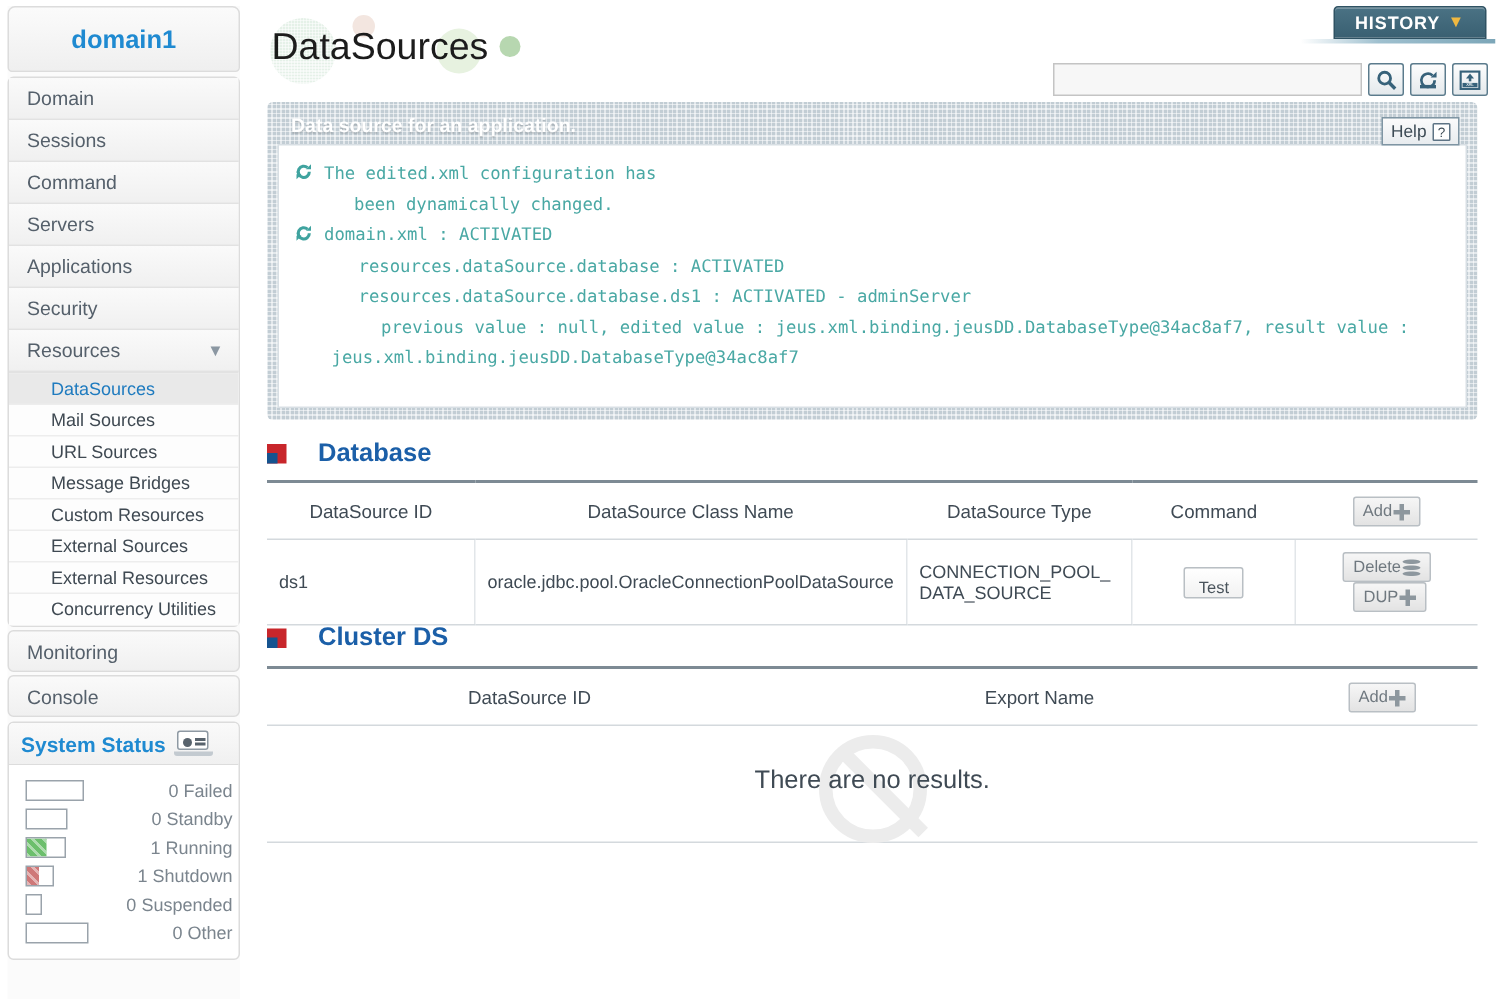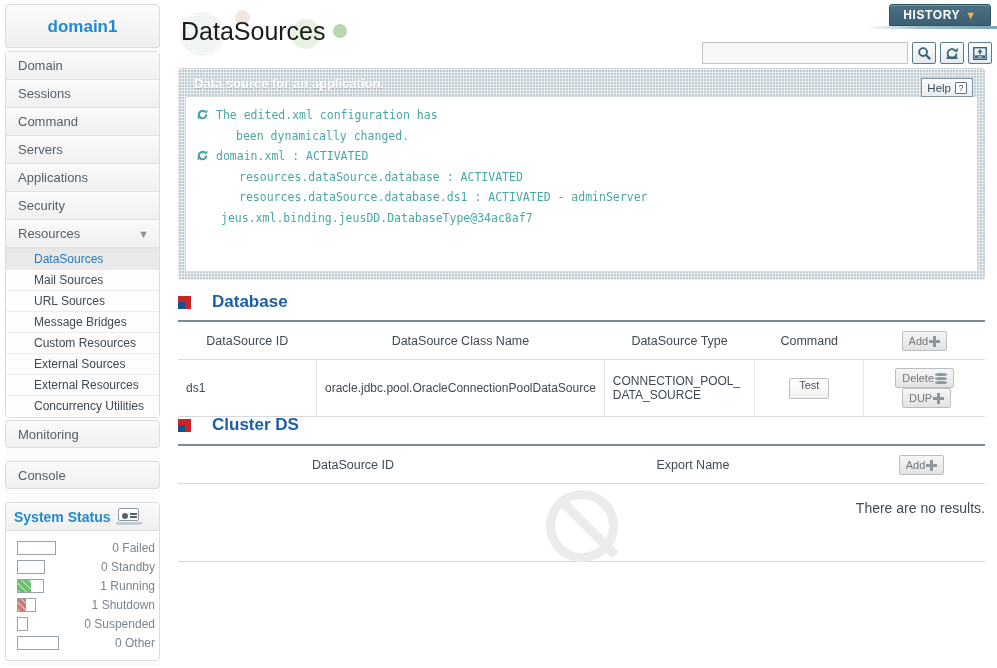--- a/index.html
+++ b/index.html
@@ -57,21 +57,21 @@
   .sub-item:last-child { border-bottom: none; }
   .sub-item.active { background: #e9e9e9; color: #1f7bbf; }
 
   .nav-solo {
     height: 28px; line-height: 28px;
     padding-left: 12px;
     font-size: 13px; color: #55606b;
     background: linear-gradient(#fafafa,#f0f0f0);
     border: 1px solid #dcdcdc;
     border-radius: 4px;
-    margin-bottom: 13px;
+    margin-bottom: 2px;
     cursor: pointer;
   }
 
   #status-card {
     border: 1px solid #dcdcdc;
     border-radius: 4px;
     background: #fff;
     margin-top: 3px;
   }
   #status-head {
@@ -286,21 +286,21 @@
   .btn-grey {
     display: inline-flex; align-items: center; gap: 1px;
     height: 20px; padding: 0 6px;
     border: 1px solid #b9bfc4;
     border-radius: 2px;
     background: linear-gradient(#f6f6f6,#e3e3e3);
     font-size: 11px; color: #6f787f;
     cursor: pointer;
   }
   .btn-white {
-    display: inline-flex; align-items: flex-start; justify-content: center;
+    display: inline-flex; align-items: flex-end; justify-content: center;
     height: 21px; padding: 0 9px;
     border: 1px solid #b9bfc4;
     border-radius: 2px;
     background: linear-gradient(#ffffff,#f2f2f2);
     font-size: 11px; color: #4a545c;
     cursor: pointer;
   }
   .mini-plus { width: 11px; height: 11px; position: relative; }
   .mini-plus:before { content:""; position:absolute; left:4px; top:0; width:3px; height:11px; background:#8d979e;}
   .mini-plus:after  { content:""; position:absolute; left:0; top:4px; width:11px; height:3px; background:#8d979e;}
@@ -321,23 +321,23 @@
     width: 72px; height: 72px;
     border: 9px solid #ececec;
     border-radius: 50%;
   }
   #empty-watermark:after {
     content:""; position:absolute; left:-1px; top:26px;
     width: 72px; height: 9px; background: #ececec;
     transform: rotate(45deg); transform-origin: center;
   }
   #empty-text {
-    position: absolute; left: 0; right: 0; top: 16px;
-    text-align: right;
-    font-size: 14px; color: #3f4a54;
+    position: absolute; left: 0; right: 0; top: 26px;
+    text-align: center;
+    font-size: 17px; color: #3f4a54;
     z-index: 2;
   }
 </style>
 </head>
 <body>
 
 <div id="app">
 
   <div id="sidebar">
 
@@ -511,20 +511,21 @@
 
         <div class="log-line"><span class="ricon"><svg width="13" height="13" viewBox="0 0 14 14">
                 <path d="M11 7a4 4 0 1 1-1.3-2.9" fill="none" stroke="#3fa39f" stroke-width="2.2"></path>
                 <polygon points="12.2,1.6 12.2,5.2 8.6,5.2" fill="#3fa39f"></polygon>
                 <path d="M3 7a4 4 0 0 0 1.3 2.9" fill="none" stroke="#3fa39f" stroke-width="2.2"></path>
                 <polygon points="1.8,12.4 1.8,8.8 5.4,8.8" fill="#3fa39f"></polygon>
               </svg></span><span>domain.xml : ACTIVATED</span></div>
 
         <div class="log-line ind2"><span>resources.dataSource.database : ACTIVATED</span></div>
         <div class="log-line ind2"><span>resources.dataSource.database.ds1 : ACTIVATED - adminServer</span></div>
+        <div class="log-line ind3"><span>previous value : null, edited value : jeus.xml.binding.jeusDD.DatabaseType@34ac8af7, result value :</span></div>
         <div class="log-line ind4"><span>jeus.xml.binding.jeusDD.DatabaseType@34ac8af7</span></div>
       </div>
     </div>
 
     <div style="position:absolute; left:8px; top:292px; width:807px;">
       <div class="section-title">
         <span class="sq-icon"></span>
         <span>Database</span>
       </div>
       <table class="data-table" style="margin-top:8px;">

